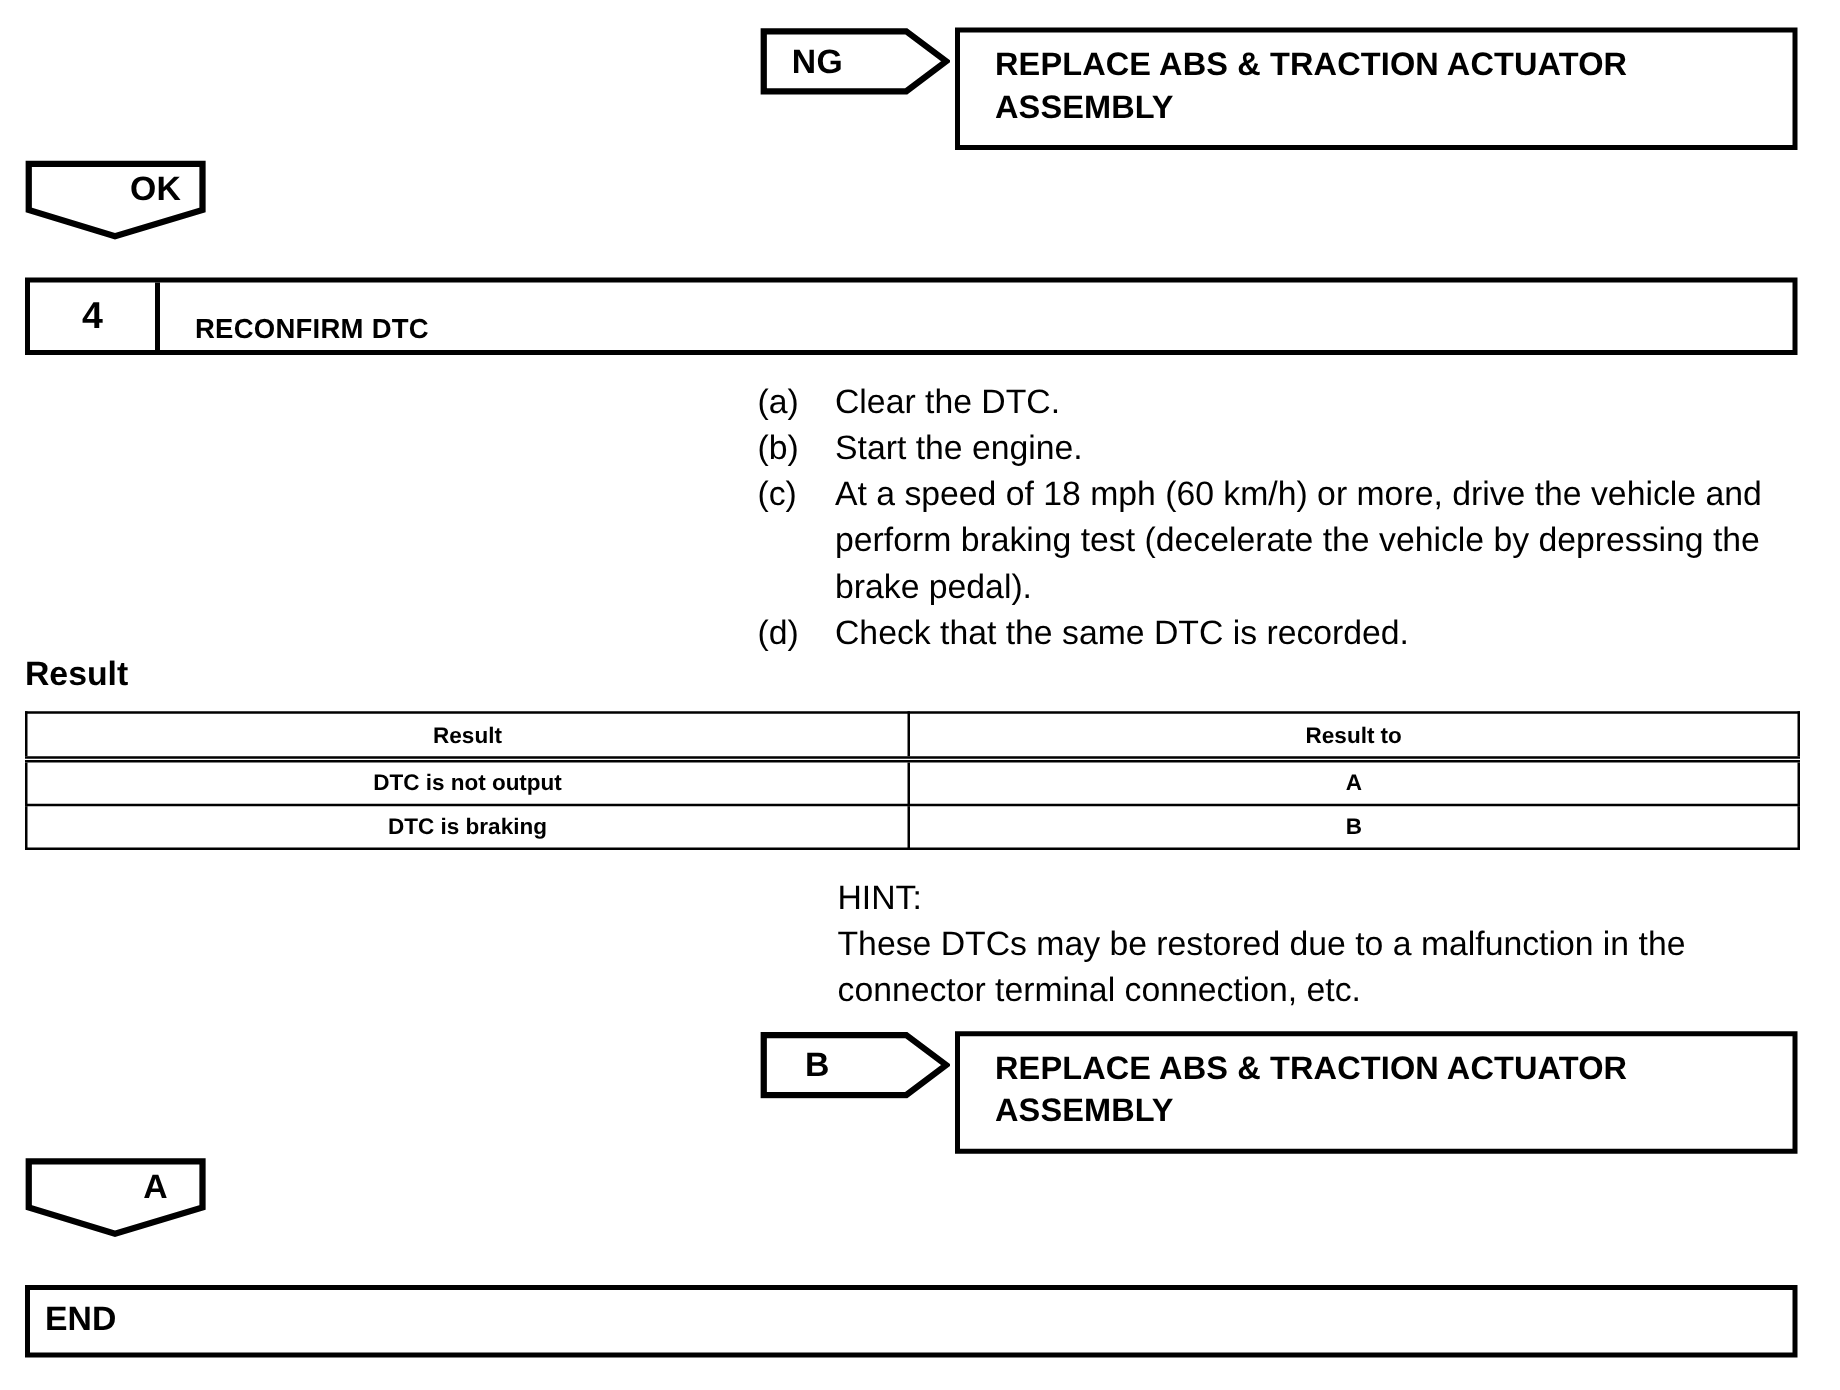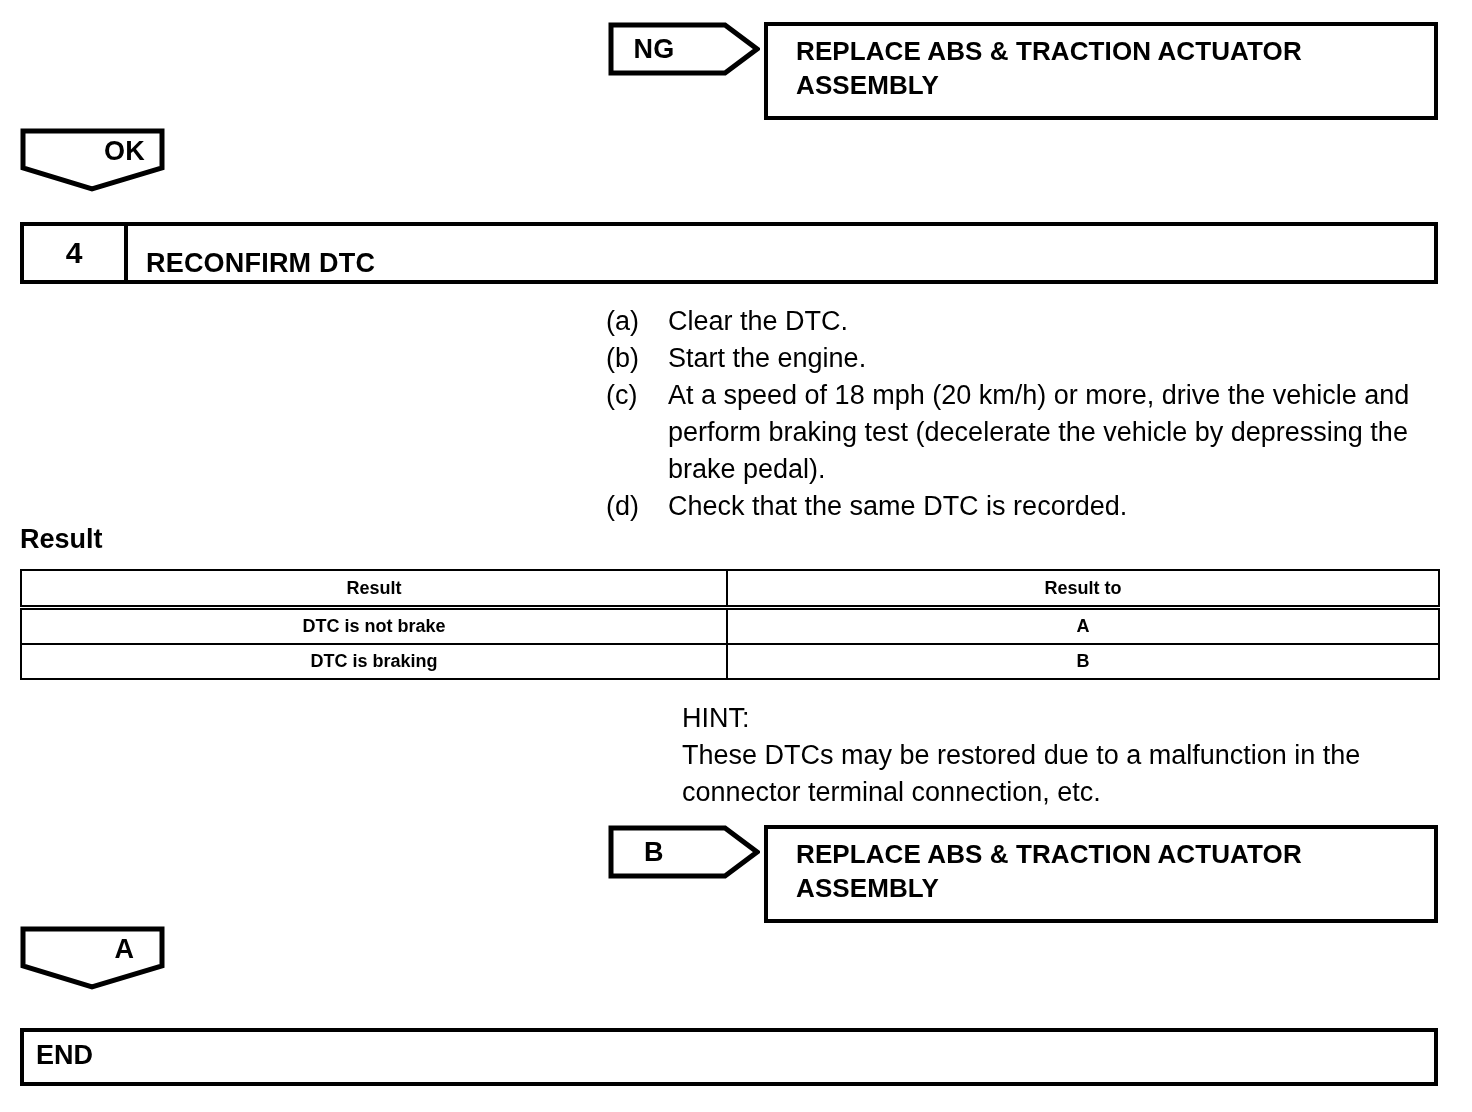--- a/index.html
+++ b/index.html
@@ -69,22 +69,22 @@
     display: flex;
     align-items: center;
     justify-content: center;
     font-size: 30px;
     font-weight: bold;
   }
   .step-title {
     flex: 1;
     display: flex;
     align-items: center;
-    padding-left: 18px;
-    font-size: 27px;
+    padding-left: 28px;
+    font-size: 22px;
     font-weight: bold;
     letter-spacing: 0.2px;
     margin-top: 20px;
   }
 
   
   .pennant-right {
     position: absolute;
     display: block;
   }
@@ -207,21 +207,21 @@
     <div class="step-row">
       <span class="marker">(a)</span>
       <span class="body">Clear the DTC.</span>
     </div>
     <div class="step-row">
       <span class="marker">(b)</span>
       <span class="body">Start the engine.</span>
     </div>
     <div class="step-row">
       <span class="marker">(c)</span>
-      <span class="body">At a speed of 18 mph (20 km/h) or more, drive the vehicle and perform braking test (decelerate the vehicle by depressing the brake pedal).</span>
+      <span class="body">At a speed of 18 mph (60 km/h) or more, drive the vehicle and perform braking test (decelerate the vehicle by depressing the brake pedal).</span>
     </div>
     <div class="step-row">
       <span class="marker">(d)</span>
       <span class="body">Check that the same DTC is recorded.</span>
     </div>
   </div>
 
   <div class="result-caption" style="left:20px; top:524px;">Result</div>
 
   <table class="result-table" style="left:20px; top:569px; width:1418px;">
@@ -230,31 +230,31 @@
       <col style="width:712px;">
     </colgroup>
     <thead>
       <tr>
         <th>Result</th>
         <th>Result to</th>
       </tr>
     </thead>
     <tbody>
       <tr>
-        <td>DTC is not brake</td>
+        <td>DTC is not output</td>
         <td>A</td>
       </tr>
       <tr>
         <td>DTC is braking</td>
         <td>B</td>
       </tr>
     </tbody>
   </table>
 
-  <div class="hint-block" style="left:670px; top:700px; width:770px;margin-left:12px;">
+  <div class="hint-block" style="left:670px; top:700px; width:770px;">
     <div>HINT:</div>
     <div>These DTCs may be restored due to a malfunction in the</div>
     <div>connector terminal connection, etc.</div>
   </div>
 
   <div class="pennant-right" style="left:608px; top:825px; width:152px; height:54px;">
     <svg width="152" height="54" viewBox="0 0 152 54">
       <polygon points="3,3 117,3 149,27 117,51 3,51" fill="#ffffff" stroke="#000000" stroke-width="5"></polygon>
     </svg>
     <span class="pen-label">B</span>

